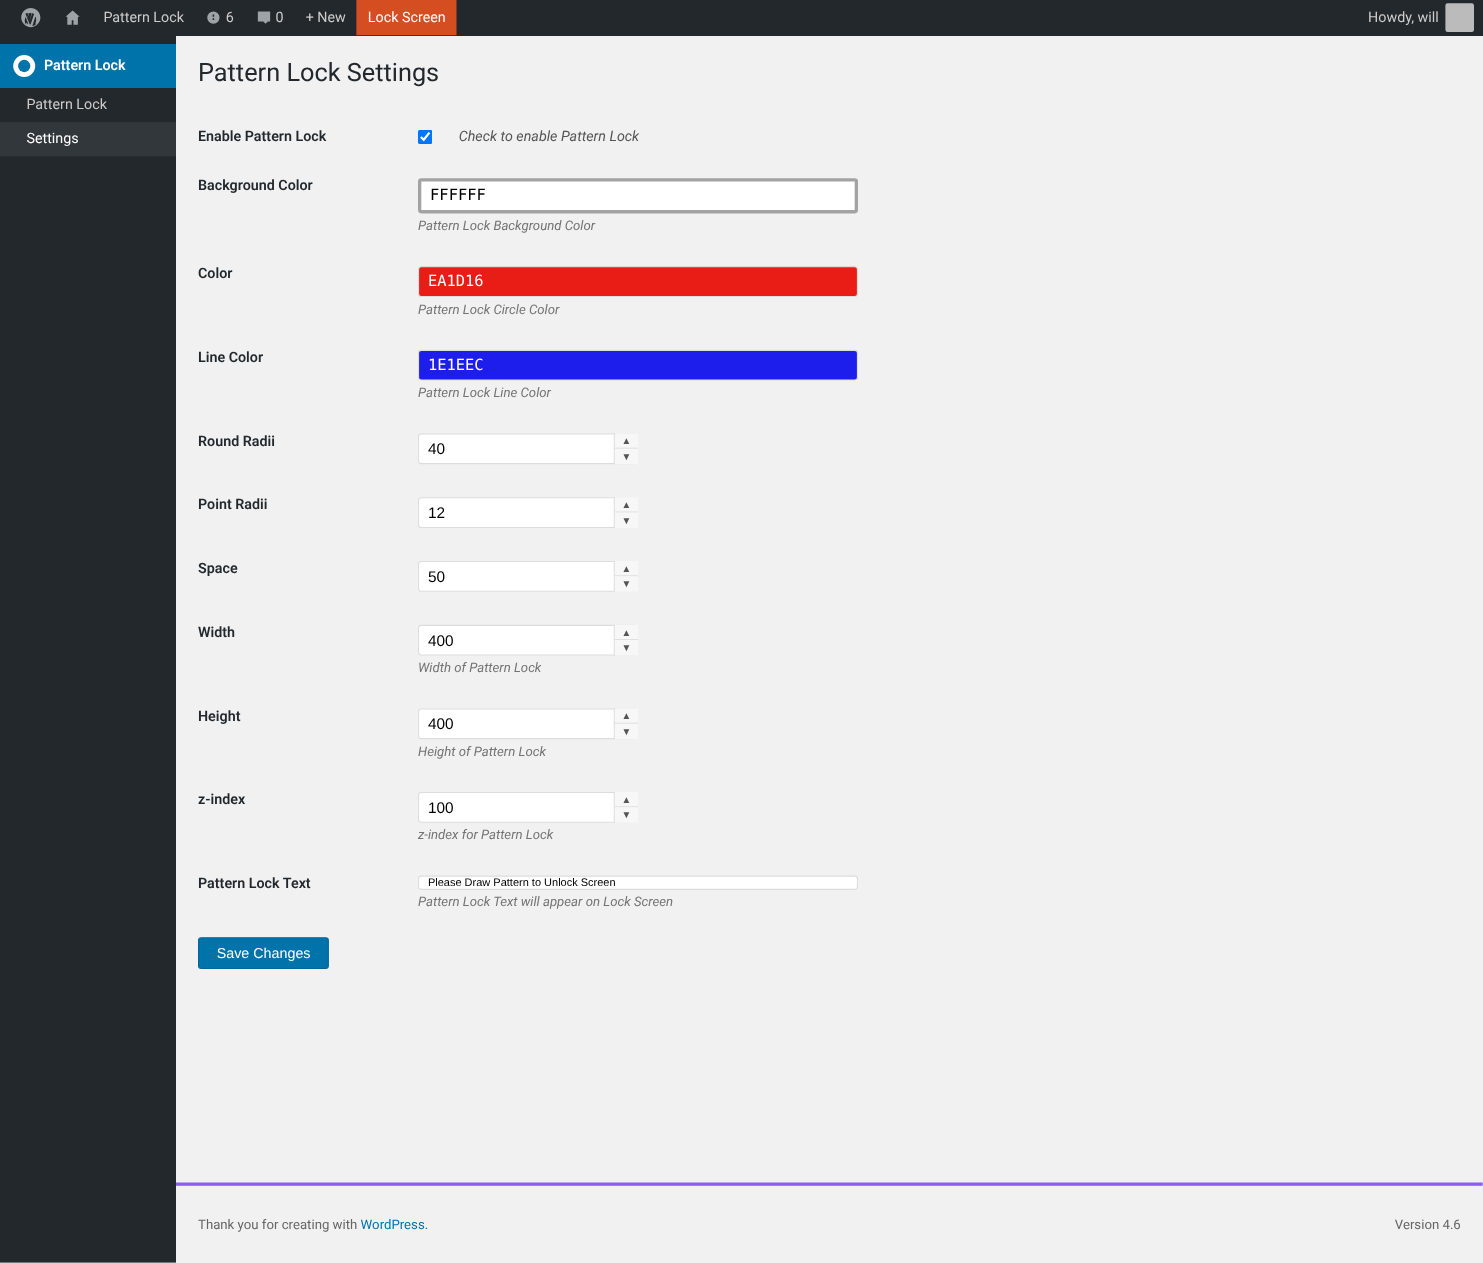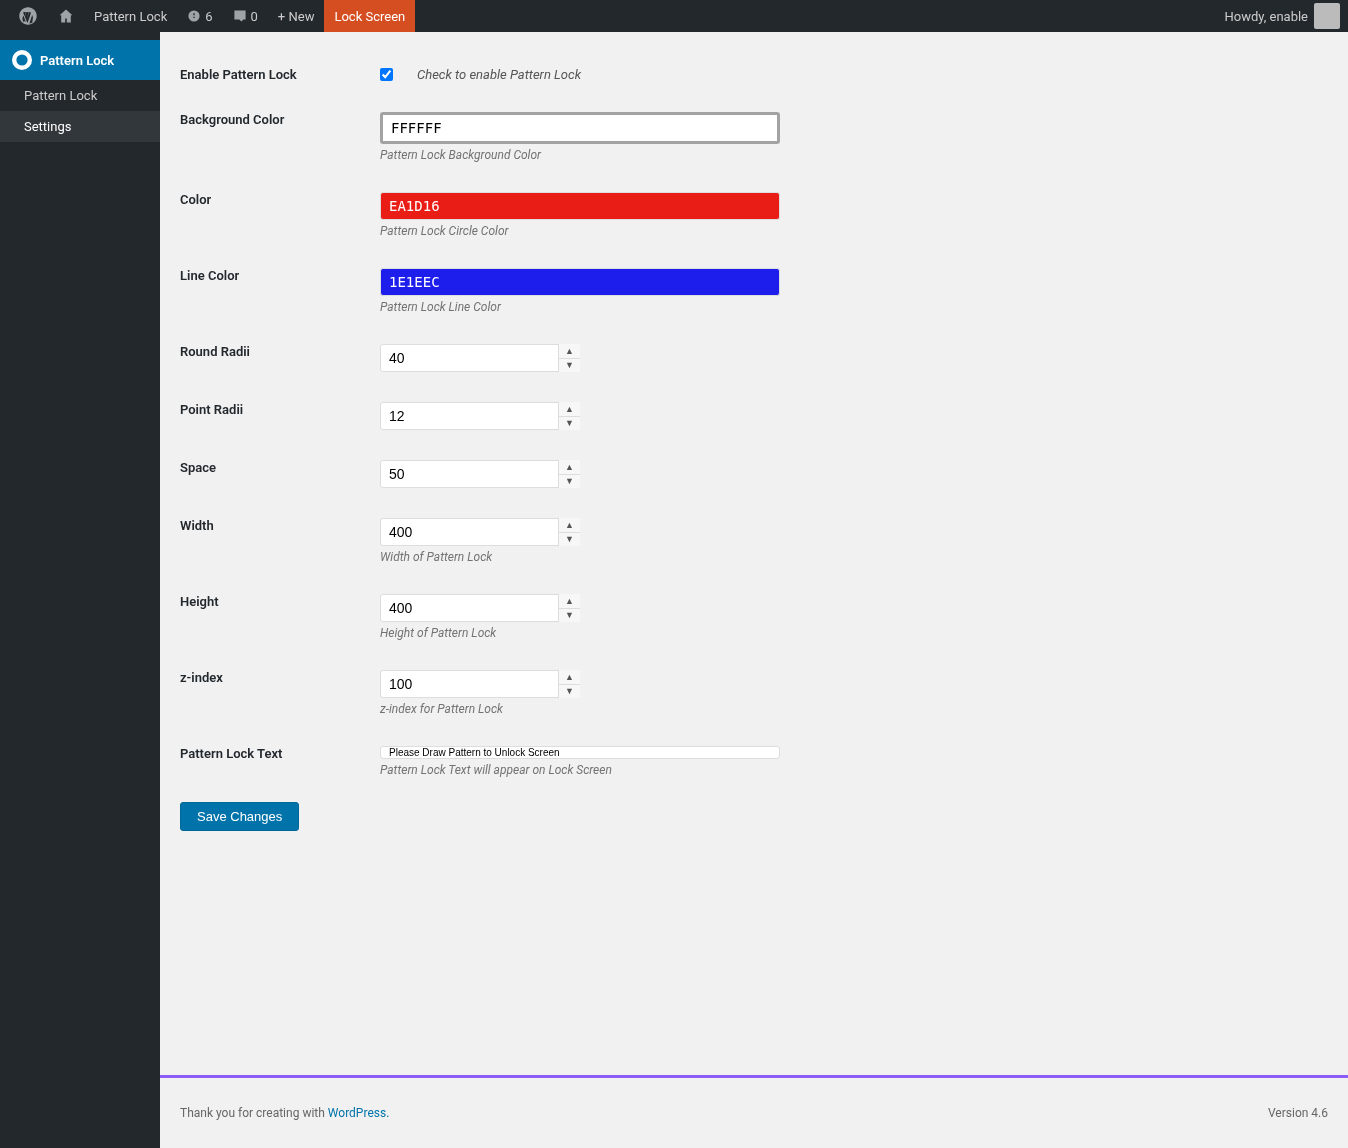--- a/index.html
+++ b/index.html
@@ -284,21 +284,21 @@
     <span>0</span>
   </div>
   <div class="adminbar-item">
     <span>+ New</span>
   </div>
   <div class="adminbar-item active-tab">
     <span>Lock Screen</span>
   </div>
   <div class="adminbar-spacer"></div>
   <div class="howdy">
-    <span>Howdy, enable</span>
+    <span>Howdy, will</span>
     <div class="avatar-circle"></div>
   </div>
 </div>
 
 <div id="layout">
 
   <div id="sidebar">
     <div class="sidebar-plugin-header">
       <div class="sidebar-plugin-icon">
         <svg viewBox="0 0 20 20">
@@ -312,20 +312,21 @@
         <a href="#">Pattern Lock</a>
       </li>
       <li class="current">
         <a href="#">Settings</a>
       </li>
     </ul>
   </div>
 
   <div id="content-wrapper">
     <div id="main">
+      <h1 class="page-title">Pattern Lock Settings</h1>
 
       <form>
         <table class="form-table">
           <tbody>
 
             <tr>
               <th>Enable Pattern Lock</th>
               <td>
                 <label class="checkbox-label">
                   <input type="checkbox" checked="" style="">

